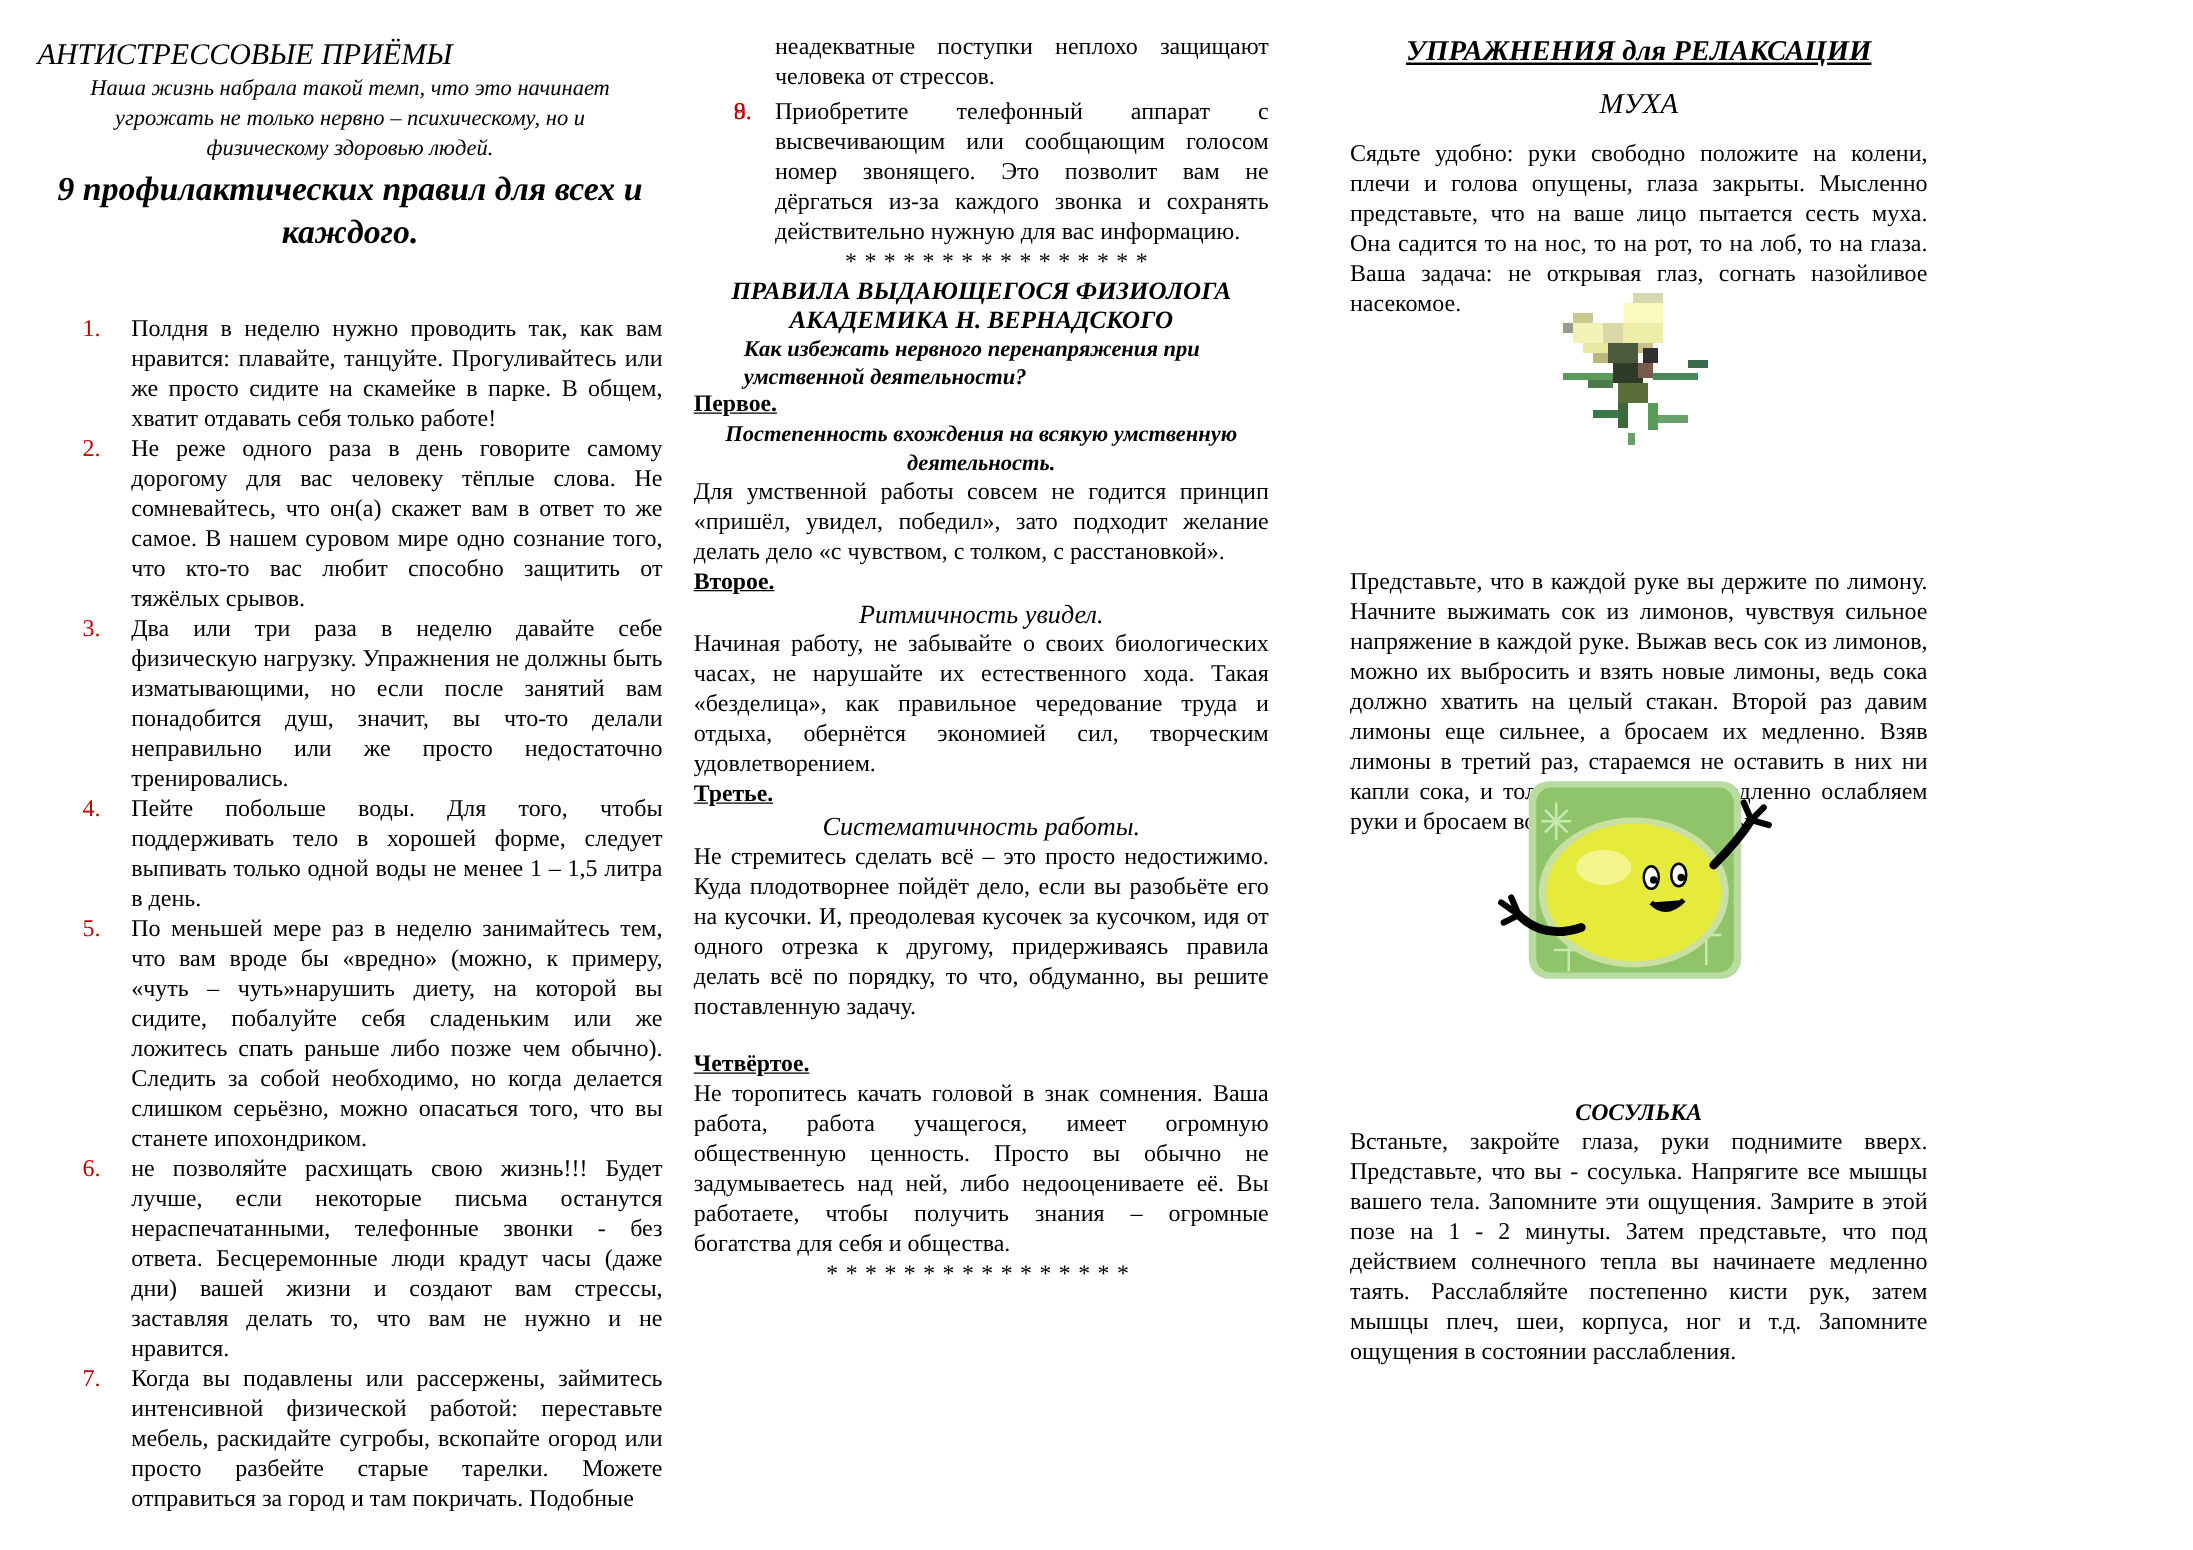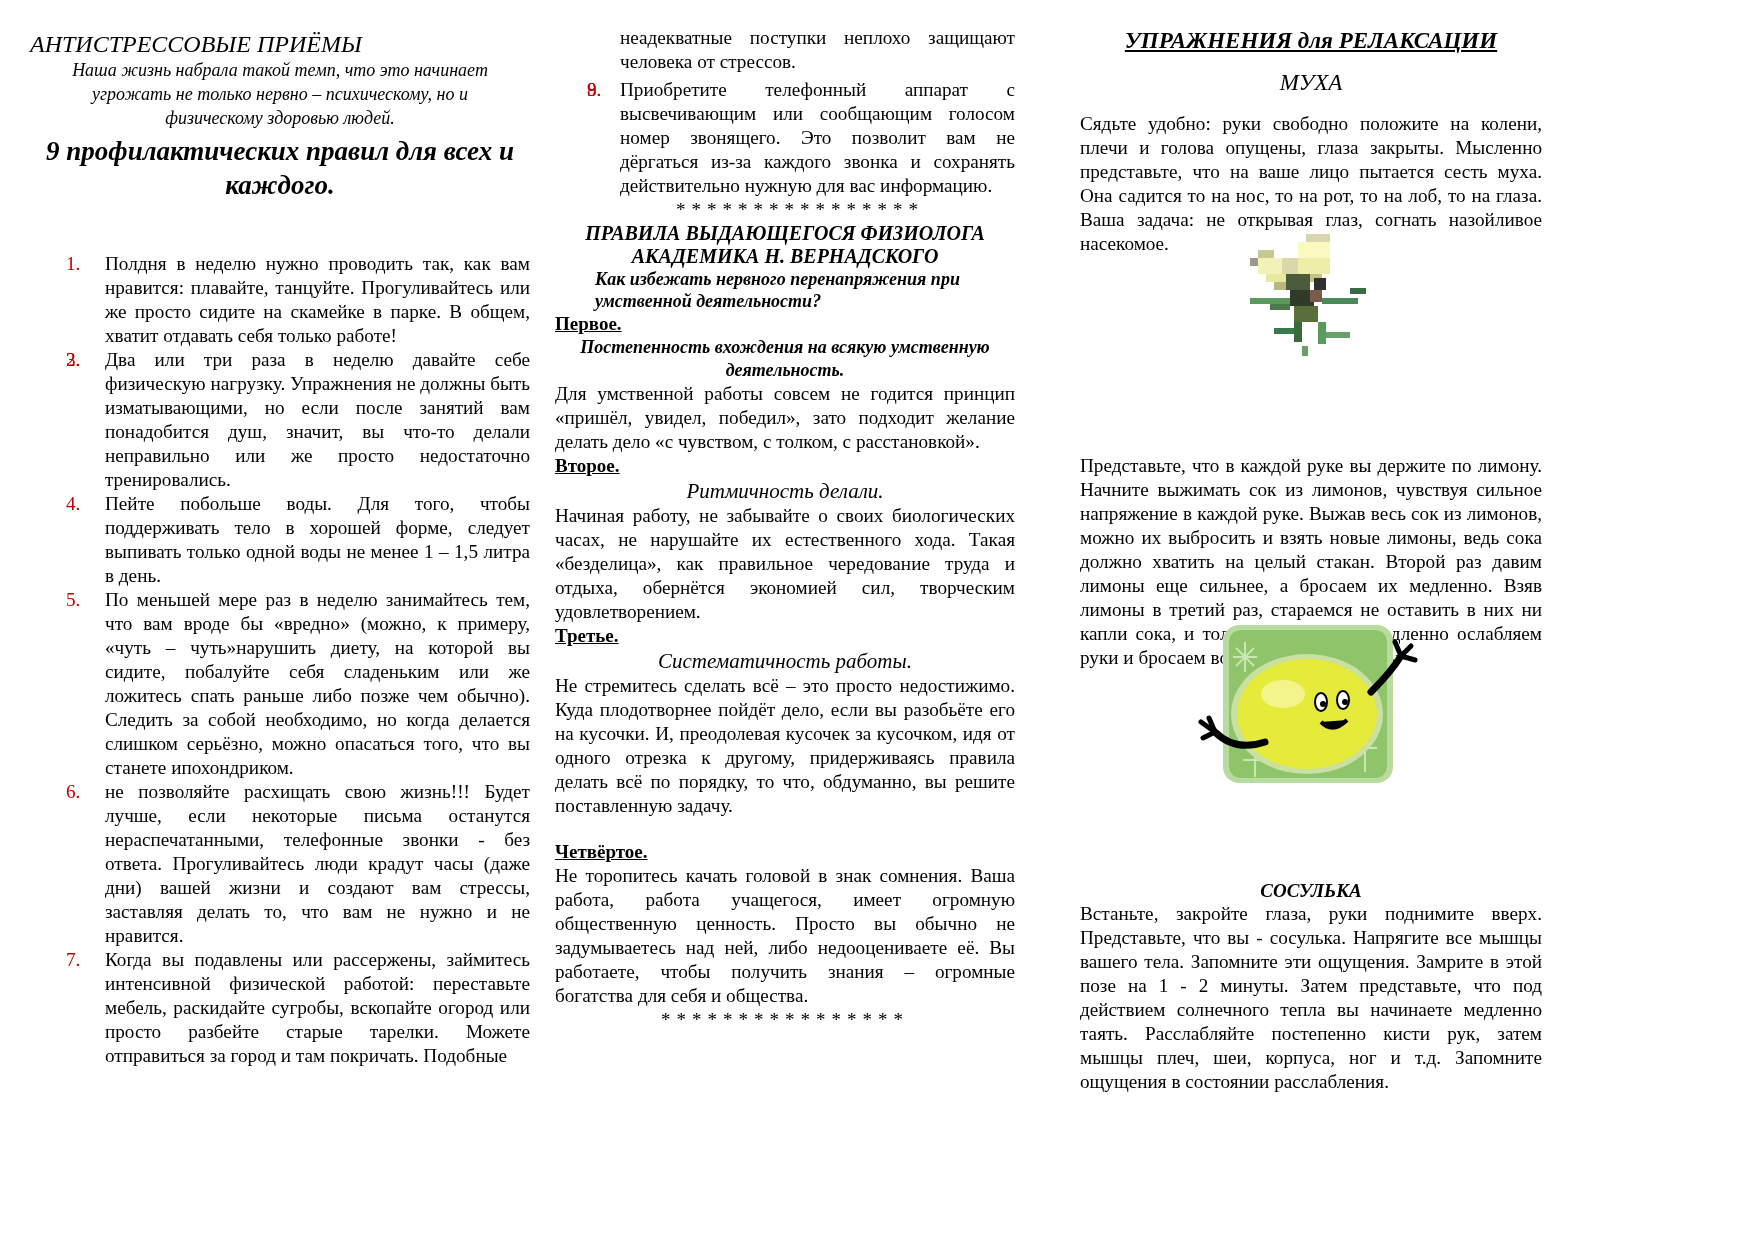--- a/index.html
+++ b/index.html
@@ -54,36 +54,37 @@
   <p class="t1-intro" style="padding:0 20px;">Наша жизнь набрала такой темп, что это начинает угрожать не только нервно – психическому, но и физическому здоровью людей.</p>
   <p class="t1-rules">9 профилактических правил для всех и каждого.</p>
 
   <ol id="rules-list-1" class="rules">
     <li>
         <span class="num">1.</span>
         <p class="body-text">Полдня в неделю нужно проводить так, как вам нравится: плавайте, танцуйте. Прогуливайтесь или же просто сидите на скамейке в парке. В общем, хватит отдавать себя только работе!</p>
       </li>
     <li>
         <span class="num">2.</span>
+        <p class="body-text">Не реже одного раза в день говорите самому дорогому для вас человеку тёплые слова. Не сомневайтесь, что он(а) скажет вам в ответ то же самое. В нашем суровом мире одно сознание того, что кто-то вас любит способно защитить от тяжёлых срывов.</p>
       </li>
     <li>
         <span class="num">3.</span>
         <p class="body-text">Два или три раза в неделю давайте себе физическую нагрузку. Упражнения не должны быть изматывающими, но если после занятий вам понадобится душ, значит, вы что-то делали неправильно или же просто недостаточно тренировались.</p>
       </li>
     <li>
         <span class="num">4.</span>
         <p class="body-text">Пейте побольше воды. Для того, чтобы поддерживать тело в хорошей форме, следует выпивать только одной воды не менее 1 – 1,5 литра в день.</p>
       </li>
     <li>
         <span class="num">5.</span>
         <p class="body-text">По меньшей мере раз в неделю занимайтесь тем, что вам вроде бы «вредно» (можно, к примеру, «чуть – чуть»нарушить диету, на которой вы сидите, побалуйте себя сладеньким или же ложитесь спать раньше либо позже чем обычно). Следить за собой необходимо, но когда делается слишком серьёзно, можно опасаться того, что вы станете ипохондриком.</p>
       </li>
     <li>
         <span class="num">6.</span>
-        <p class="body-text">не позволяйте расхищать свою жизнь!!! Будет лучше, если некоторые письма останутся нераспечатанными, телефонные звонки - без ответа. Прогуливайтесь люди крадут часы (даже дни) вашей  жизни и создают вам стрессы, заставляя делать то, что вам не нужно и не нравится.</p>
+        <p class="body-text">не позволяйте расхищать свою жизнь!!! Будет лучше, если некоторые письма останутся нераспечатанными, телефонные звонки - без ответа. Бесцеремонные люди крадут часы (даже дни) вашей  жизни и создают вам стрессы, заставляя делать то, что вам не нужно и не нравится.</p>
       </li>
     <li>
         <span class="num">7.</span>
         <p class="body-text">Когда вы подавлены или рассержены, займитесь интенсивной физической работой: переставьте мебель, раскидайте сугробы, вскопайте огород или просто разбейте старые тарелки. Можете отправиться за город и там покричать. Подобные</p>
       </li>
   </ol>
 </div>
 
 <div id="col2" class="col" style="left:555px;width:460px;top:26px;">
   <p class="body-text" style="padding-left:65px;">неадекватные поступки неплохо защищают человека от стрессов.</p>
@@ -101,21 +102,21 @@
   <p class="h-phys">АКАДЕМИКА Н. ВЕРНАДСКОГО</p>
   <p class="h-phys-sub" style="padding:0 40px;line-height:22px;">Как избежать нервного перенапряжения при умственной деятельности?</p>
 
   <div>
     <p class="step-label">Первое.</p>
     <p class="step-title-bi">Постепенность вхождения на всякую умственную деятельность.</p>
     <p class="body-text">Для умственной работы совсем не годится принцип «пришёл, увидел, победил», зато подходит желание делать дело «с чувством, с толком, с расстановкой».</p>
   </div>
   <div>
     <p class="step-label">Второе.</p>
-    <p class="step-title-lg">Ритмичность делали.</p>
+    <p class="step-title-lg">Ритмичность увидел.</p>
     <p class="body-text">Начиная работу, не забывайте о своих биологических часах, не нарушайте их естественного хода. Такая «безделица», как правильное чередование труда и отдыха, обернётся экономией сил, творческим удовлетворением.</p>
   </div>
   <div>
     <p class="step-label">Третье.</p>
     <p class="step-title-lg">Систематичность работы.</p>
     <p class="body-text">Не стремитесь сделать всё – это просто недостижимо. Куда плодотворнее пойдёт дело, если вы разобьёте его на кусочки. И, преодолевая кусочек за кусочком, идя от одного отрезка к другому, придерживаясь правила делать всё по порядку, то что, обдуманно, вы решите поставленную задачу.</p>
   </div>
   <div style="margin-top:22px;">
     <p class="step-label">Четвёртое.</p>
     <p class="body-text">Не торопитесь качать головой в знак сомнения. Ваша работа, работа учащегося, имеет огромную общественную ценность. Просто вы обычно не задумываетесь над ней, либо недооцениваете её. Вы работаете, чтобы получить знания – огромные богатства для себя и общества.</p>

